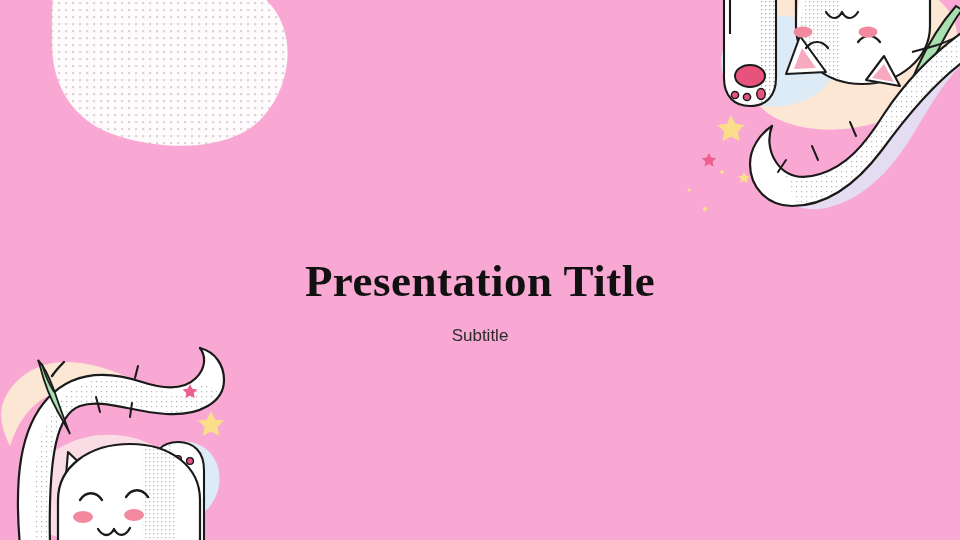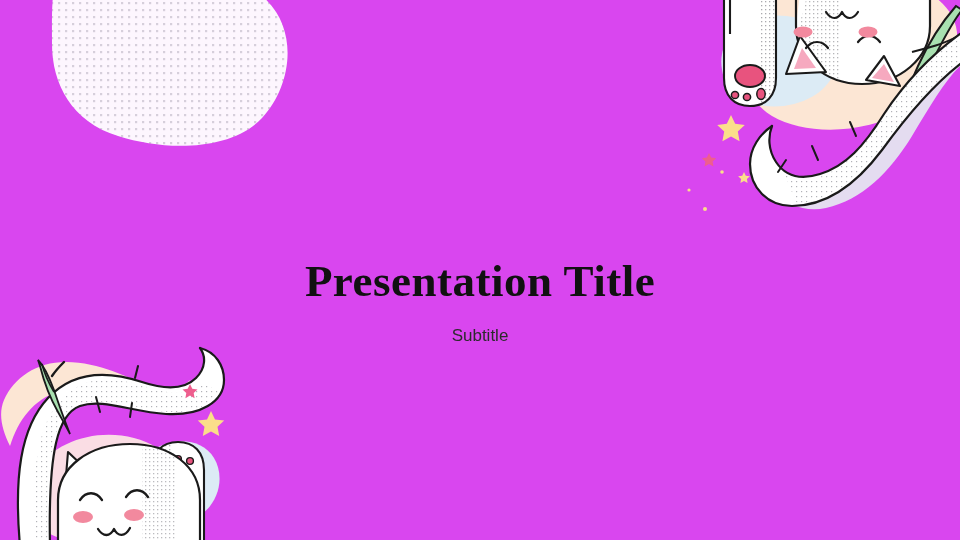--- a/index.html
+++ b/index.html
@@ -10,21 +10,21 @@
   body {
     width: 960px;
     height: 540px;
     overflow: hidden;
     font-family: "Liberation Sans", sans-serif;
   }
   #slide {
     position: relative;
     width: 960px;
     height: 540px;
-    background: #d946ef;
+    background: #f9a8d4;
     overflow: hidden;
   }
   .art-layer {
     position: absolute;
     top: 0;
     left: 0;
     width: 960px;
     height: 540px;
     pointer-events: none;
   }

